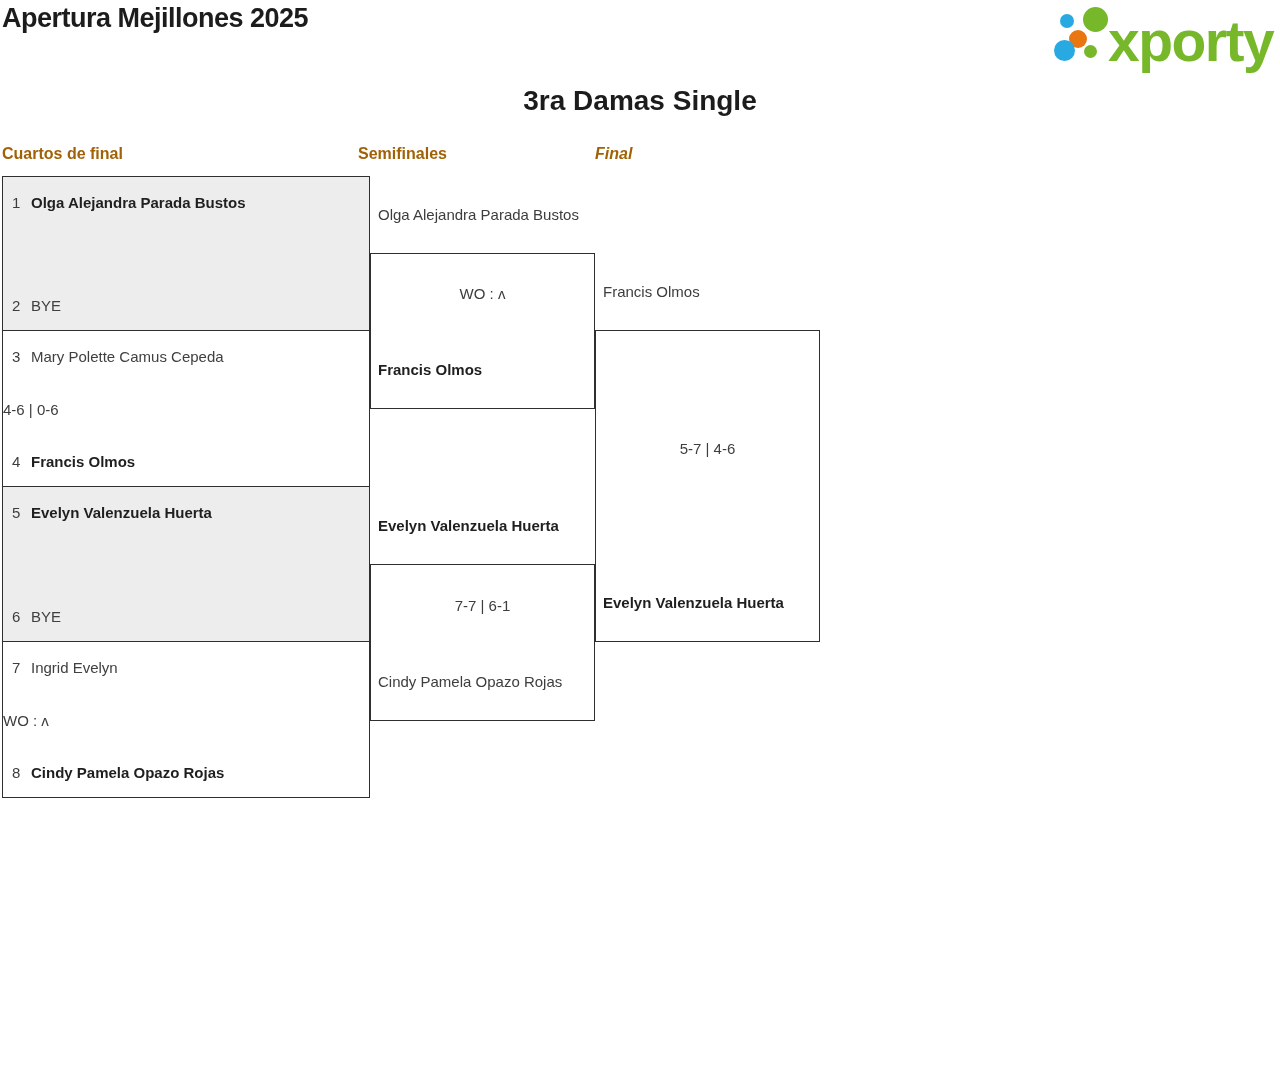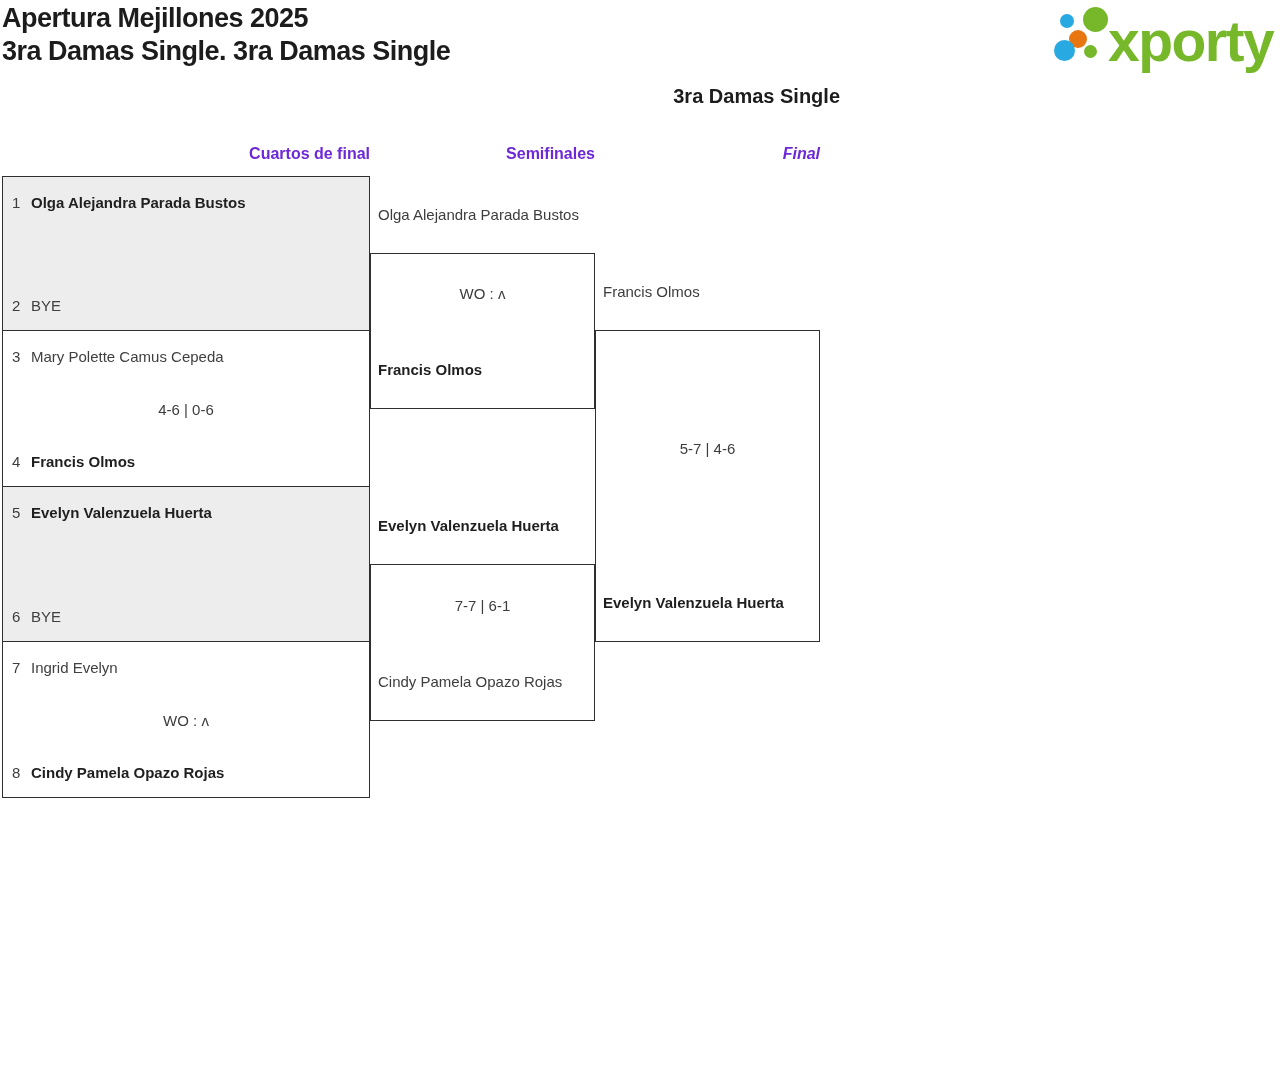--- a/index.html
+++ b/index.html
@@ -13,61 +13,60 @@
   
   .logo{position:absolute;left:1050px;top:0;width:230px;height:72px;}
   .dot{position:absolute;border-radius:50%;}
   .dot-blue-small {left:10px;top:14px;width:14px;height:14px;background:#29a9e1;}
   .dot-green-big  {left:33px;top:7px; width:25px;height:25px;background:#76b82a;}
   .dot-orange     {left:19px;top:30px;width:18px;height:18px;background:#e87611;}
   .dot-blue-big   {left:4px; top:40px;width:21px;height:21px;background:#29a9e1;}
   .dot-green-small{left:34px;top:45px;width:13px;height:13px;background:#76b82a;}
   .logo-text{position:absolute;left:58px;top:8px;font-size:57px;font-weight:bold;letter-spacing:-1.5px;color:#76b82a;}
   
-  .bracket-title{position:absolute;left:440px;top:85px;width:400px;text-align:right;
-    font-size:20px;font-weight:bold;color:#1c1c1c;}
-  .col-header{position:absolute;top:145px;height:20px;text-align:right;font-size:16px;font-weight:bold;color:#6d28d9;}
+  .bracket-title{position:absolute;left:440px;top:85px;width:400px;text-align:center;
+    font-size:28px;font-weight:bold;color:#1c1c1c;}
+  .col-header{position:absolute;top:145px;height:20px;text-align:left;font-size:16px;font-weight:bold;color:#a16207;}
   .ch-qf{left:2px;width:368px;}
-  .ch-sf{left:370px;width:225px;}
+  .ch-sf{left:358px;width:225px;}
   .ch-f {left:595px;width:225px;font-style:italic;}
   
   .match{position:absolute;border:1px solid #2f2f2f;box-sizing:border-box;background:#fff;}
   .match.gray{background:#ededed;}
   .qf1{left:2px;top:176px;width:368px;height:155px;}
   .qf2{left:2px;top:330px;width:368px;height:157px;}
   .qf3{left:2px;top:486px;width:368px;height:156px;}
   .qf4{left:2px;top:641px;width:368px;height:157px;}
   .sf1{left:370px;top:253px;width:225px;height:156px;}
   .sf2{left:370px;top:564px;width:225px;height:157px;}
   .fin{left:595px;top:330px;width:225px;height:312px;}
   
   .row{position:absolute;left:9px;right:6px;display:flex;gap:9px;font-size:15px;line-height:17px;white-space:nowrap;}
   .row.top{top:17px;}
   .row.bottom{bottom:16px;}
   .seed{min-width:10px;color:#3d3d3d;}
   .nm{color:#404040;}
   .nm.bold{font-weight:bold;color:#1f1f1f;}
   .qf-score{position:absolute;left:0;right:0;top:50%;transform:translateY(-50%);
-    text-align:center;font-size:15px;color:#3d3d3d;}
+    font-size:15px;color:#3d3d3d;}
   
   .late-nm{position:absolute;left:7px;right:2px;font-size:15px;line-height:17px;color:#3d3d3d;white-space:nowrap;}
   .late-nm.top{bottom:calc(100% + 31px);}
   .late-nm.bottom{bottom:30px;}
   .late-nm.bold{font-weight:bold;color:#1f1f1f;}
   .late-score{position:absolute;left:0;right:0;top:calc(50% - 38px);transform:translateY(-50%);
     text-align:center;font-size:15px;color:#3d3d3d;}
 </style>
 </head>
 <body>
 
 <div class="page">
 
   <div class="title-block">
     <div class="title-line">Apertura Mejillones 2025</div>
-    <div class="title-line">3ra Damas Single. 3ra Damas Single</div>
   </div>
 
   <div class="logo">
     <span class="dot dot-blue-small"></span>
     <span class="dot dot-green-big"></span>
     <span class="dot dot-orange"></span>
     <span class="dot dot-blue-big"></span>
     <span class="dot dot-green-small"></span>
     <span class="logo-text">xporty</span>
   </div>

